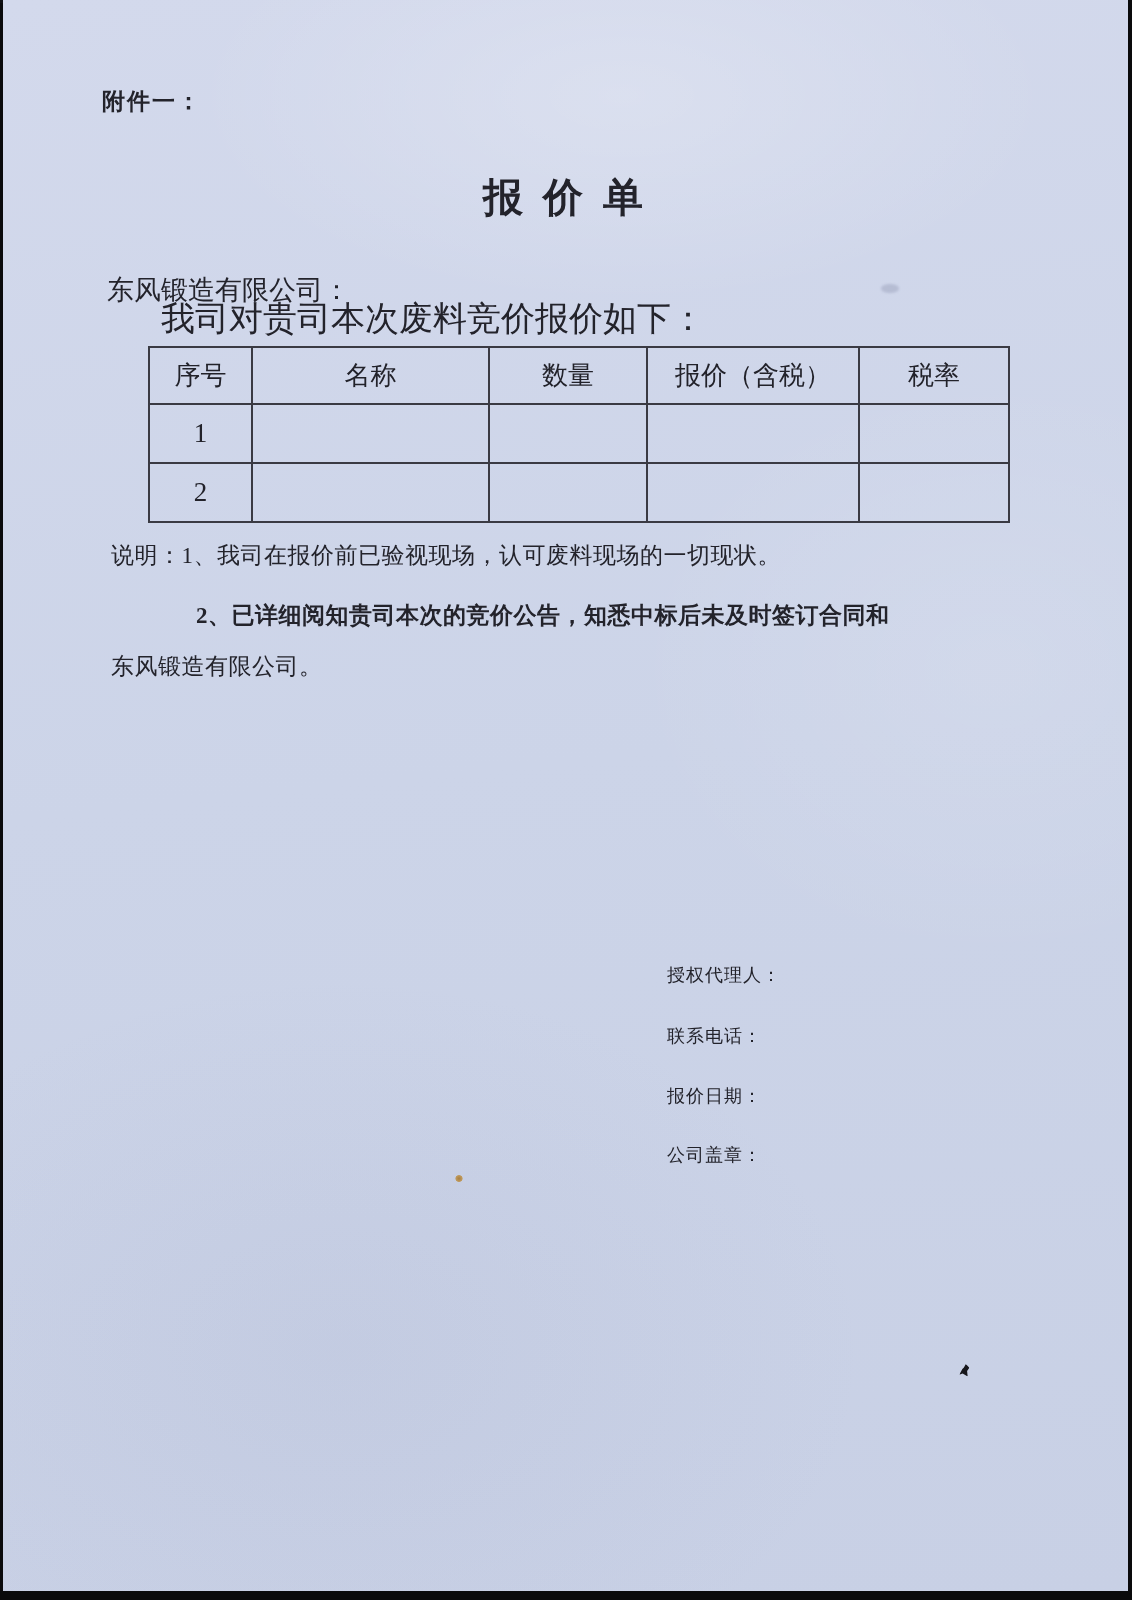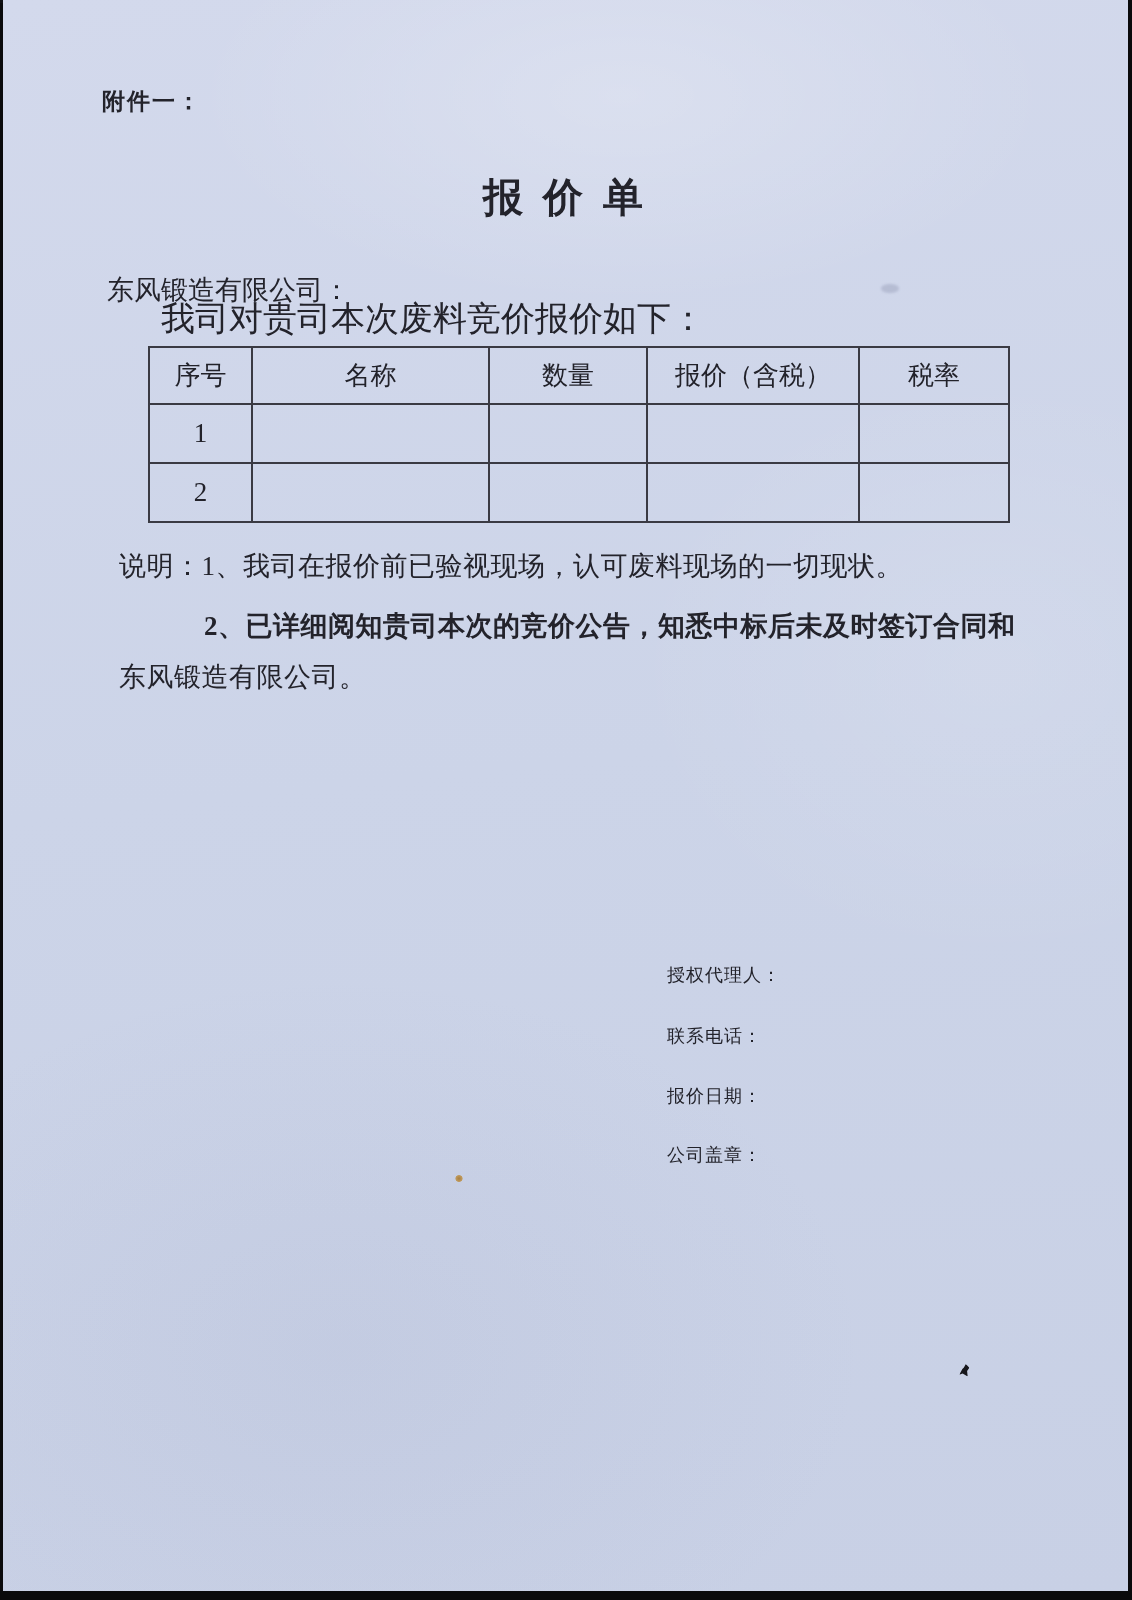--- a/index.html
+++ b/index.html
@@ -61,22 +61,22 @@
   }
   .quote-table thead tr { height: 57px; }
   .quote-table tbody tr { height: 59px; }
   .col-no    { width: 103px; }
   .col-name  { width: 237px; }
   .col-qty   { width: 158px; }
   .col-price { width: 212px; }
   .col-rate  { width: 150px; }
   .cell-no { font-size: 27px; }
   .note {
-    position: absolute; margin: 12px;
-    font-size: 27px; letter-spacing: 0.5px;
+    position: absolute; margin: 4px;
+    font-size: 23px; letter-spacing: 0.5px;
   }
   .note-1 { left: 104px; top: 536px; }
   .note-2 { left: 189px; top: 596px; font-weight: bold; }
   .note-3 { left: 104px; top: 647px; }
   .sig {
     position: absolute; left: 664px;
     font-size: 18px; letter-spacing: 1px;
   }
   .sig-agent { top: 963px; }
   .sig-phone { top: 1024px; }

